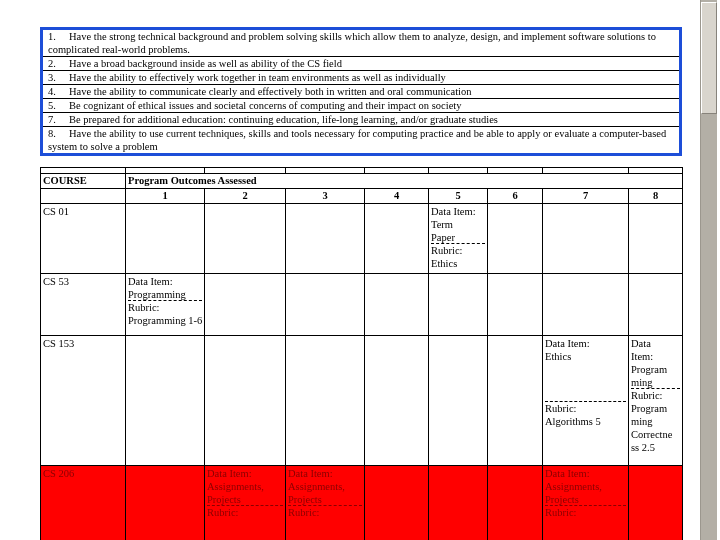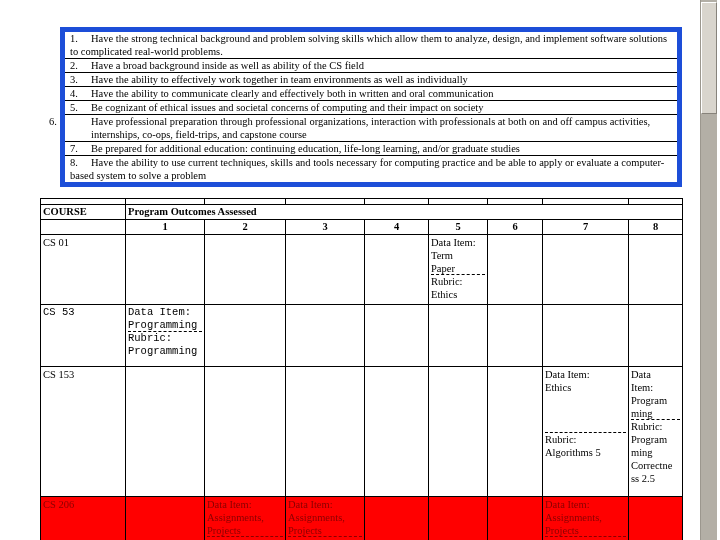--- a/index.html
+++ b/index.html
@@ -5,21 +5,21 @@
   * { margin:0; padding:0; box-sizing:border-box; }
   html, body { width:720px; height:540px; overflow:hidden; background:#ffffff; }
   body {
     font-family:"Liberation Serif","DejaVu Serif",serif;
     font-size:10.5px; color:#000; position:relative;
   }
   .page { position:absolute; inset:0; background:#fff; }
   .content { position:absolute; left:40px; top:27px; width:642px; }
 
   
-  .objectives { border:5px solid #1d4ed8;margin-left:20px; }
+  .objectives { border:3px solid #1d4ed8; }
   .obj-row { border-bottom:1px solid #000; padding:0 4px 0 5px; line-height:13px; }
   .obj-row:last-child { border-bottom:none; }
   .obj-num { display:inline-block; width:21px; }
   .obj-row.hang { padding-left:26px; text-indent:-21px; }
 
   .gap { height:11px; }
 
   
   table.assess { border-collapse:collapse; table-layout:fixed; width:642px; }
   .assess td { border:1px solid #000; vertical-align:top; padding:1px 2px; overflow:hidden; }
@@ -44,21 +44,20 @@
 
 <div class="page">
   <div class="content">
 
     <div class="objectives">
         <div class="obj-row"><span class="obj-num">1.</span><span>Have the strong technical background and problem solving skills which allow them to analyze, design, and implement software solutions to complicated real-world problems.</span></div>
         <div class="obj-row"><span class="obj-num">2.</span><span>Have a broad background inside as well as ability of the CS field</span></div>
         <div class="obj-row"><span class="obj-num">3.</span><span>Have the ability to effectively work together in team environments as well as individually</span></div>
         <div class="obj-row"><span class="obj-num">4.</span><span>Have the ability to communicate clearly and effectively both in written and oral communication</span></div>
         <div class="obj-row"><span class="obj-num">5.</span><span>Be cognizant of ethical issues and societal concerns of computing and their impact on society</span></div>
-        <div class="obj-row hang"><span class="obj-num">6.</span><span>Have professional preparation through professional organizations, interaction with professionals at both on and off campus activities, internships, co-ops, field-trips, and capstone course</span></div>
         <div class="obj-row"><span class="obj-num">7.</span><span>Be prepared for additional education: continuing education, life-long learning, and/or graduate studies</span></div>
         <div class="obj-row"><span class="obj-num">8.</span><span>Have the ability to use current techniques, skills and tools necessary for computing practice and be able to apply or evaluate a computer-based system to solve a problem</span></div>
       </div>
 
     <div class="gap"></div>
 
     <table class="assess">
       <colgroup>
         <col style="width:85px">
           <col style="width:79px">
@@ -107,21 +106,21 @@
               <div class="cl">Data Item:</div>
               <div class="cl">Term</div>
               <div class="cl dashed">Paper</div>
               <div class="cl">Rubric:</div>
               <div class="cl">Ethics</div>
             </td>
             <td></td>
             <td></td>
             <td></td>
           </tr>
-          <tr style="height: 62px; font-family: Liberation Mono, monospace;">
+          <tr style="height: 62px;">
             <td class="course-cell">CS 53</td>
             <td>
               <div class="cl">Data Item:</div>
               <div class="cl dashed">Programming</div>
               <div class="cl">Rubric:</div>
               <div class="cl">Programming 1-6</div>
             </td>
             <td></td>
             <td></td>
             <td></td>

